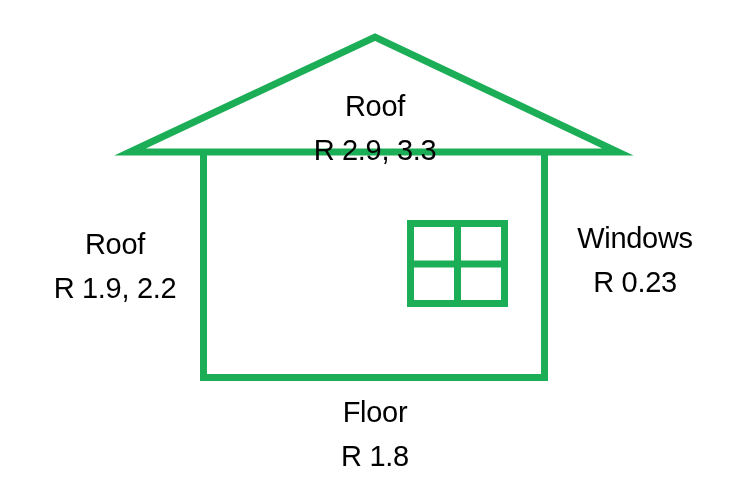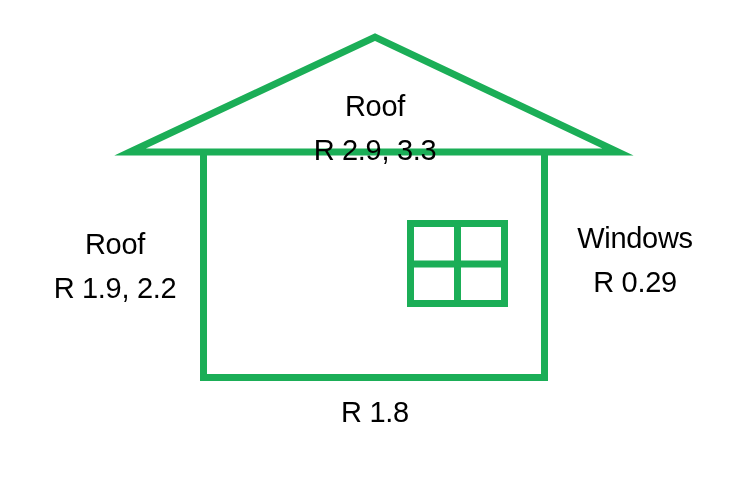--- a/index.html
+++ b/index.html
@@ -31,18 +31,19 @@
   <span>R 2.9, 3.3</span>
 </div>
 
 <div class="label" style="left:20px; top:222px; width:190px;">
   <span>Roof</span>
   <span>R 1.9, 2.2</span>
 </div>
 
 <div class="label" style="left:545px; top:216px; width:180px;">
   <span>Windows</span>
-  <span>R 0.29</span>
+  <span>R 0.23</span>
 </div>
 
 <div class="label" style="left:275px; top:390px; width:200px;">
+  <span>Floor</span>
   <span>R 1.8</span>
 </div>
 
 </body></html>

